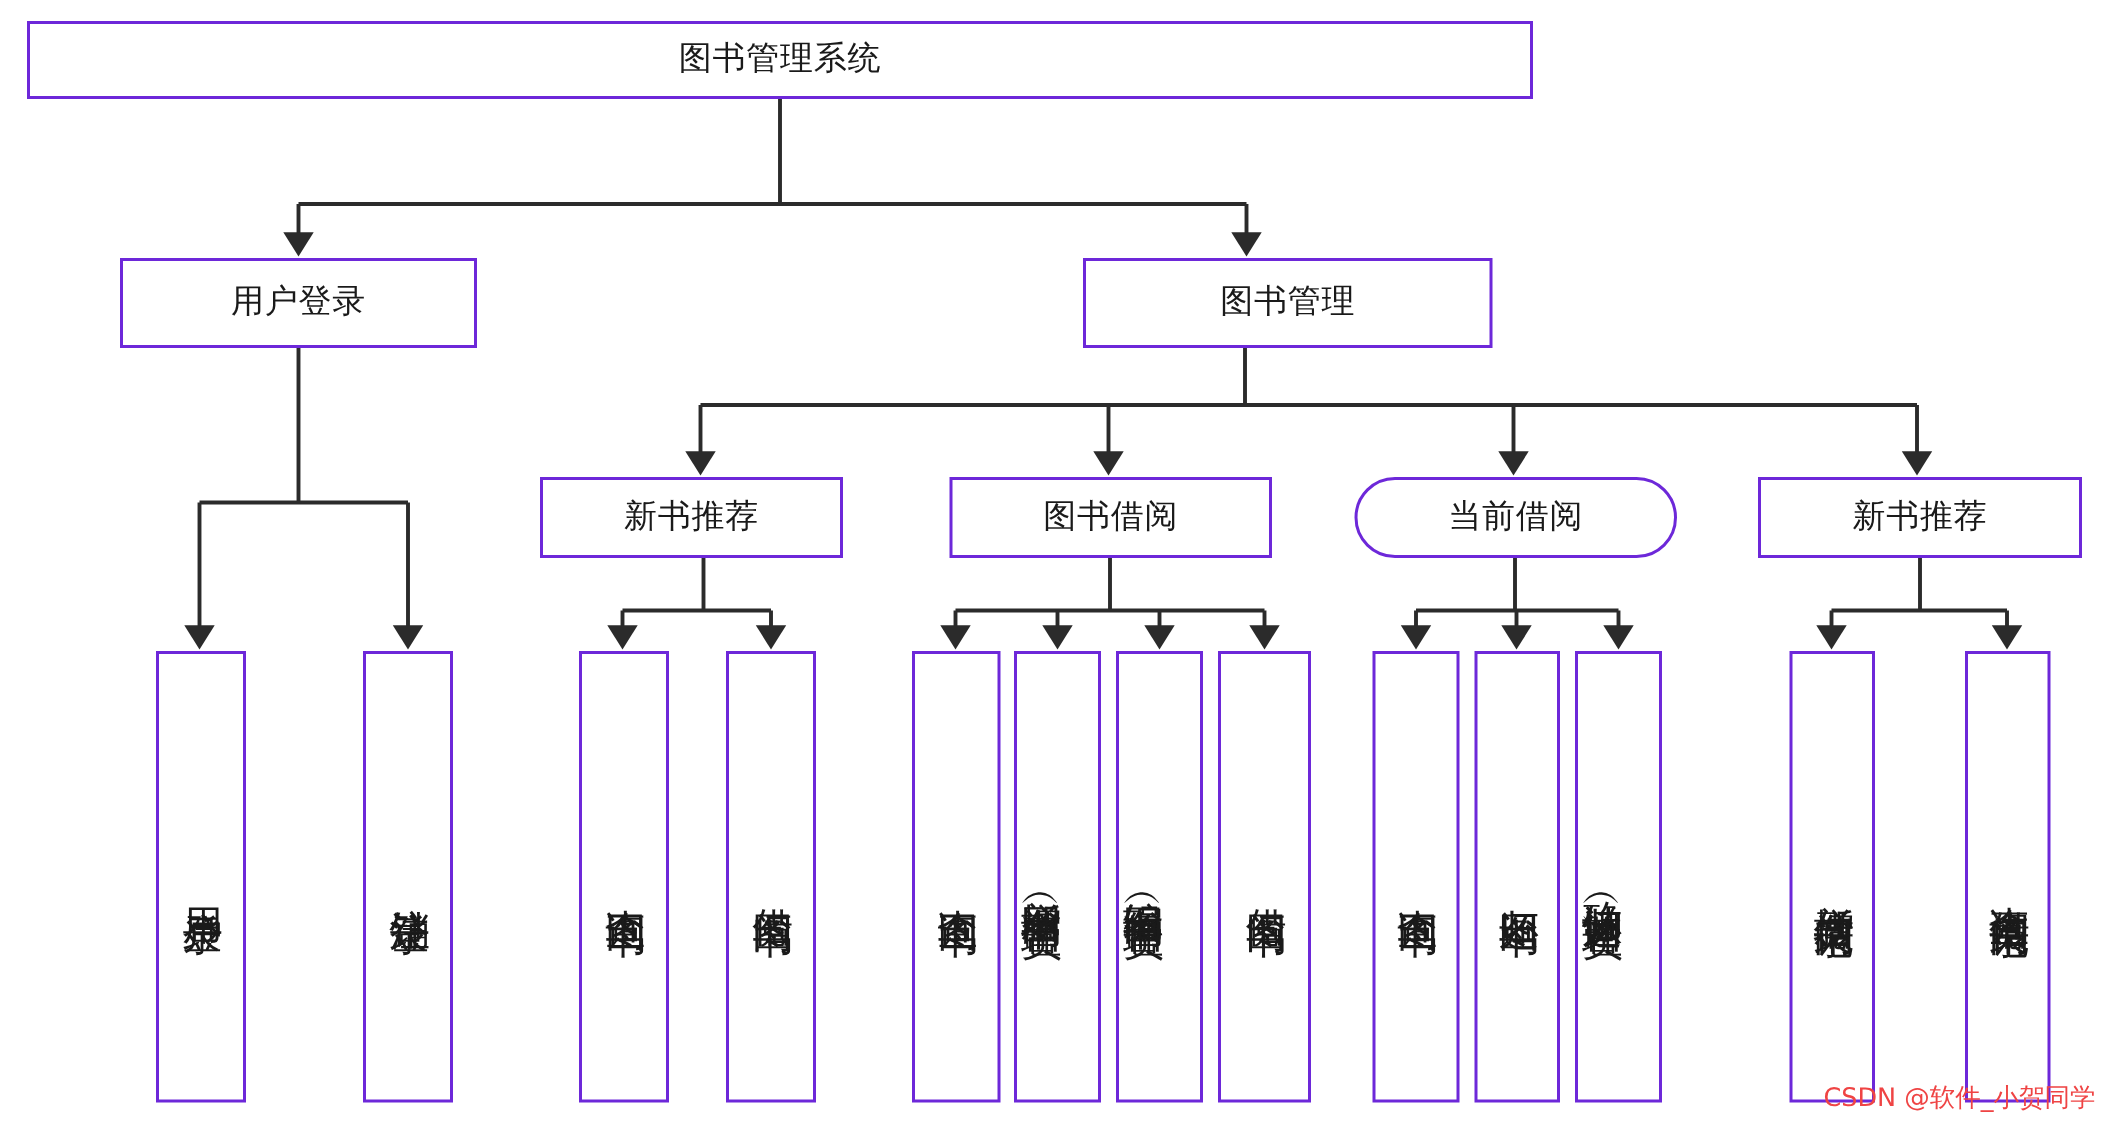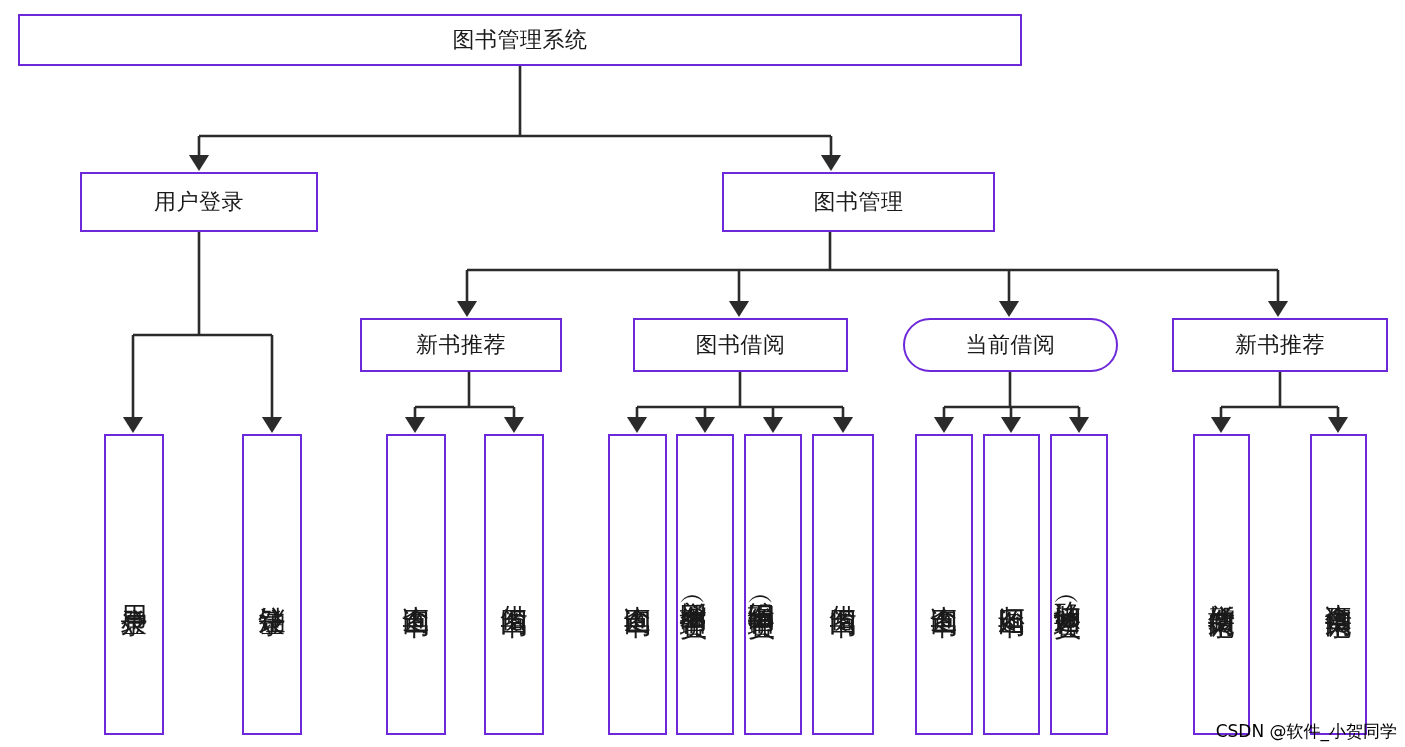--- a/index.html
+++ b/index.html
@@ -61,21 +61,21 @@
     white-space: nowrap;
   }
   .node.vert.pad-mid {
     justify-content: center;
   }
   #watermark {
     position: absolute;
     right: 8px;
     bottom: 4px;
     font-size: 17px;
-    color: #000000;
+    color: #ef4444;
     white-space: nowrap;
     font-family: "DejaVu Sans", "Liberation Sans", sans-serif;
   }
 </style>
 </head>
 <body>
 
 <div id="canvas">
 
   <svg id="edges" viewBox="0 0 1405 747" xmlns="http://www.w3.org/2000/svg">

